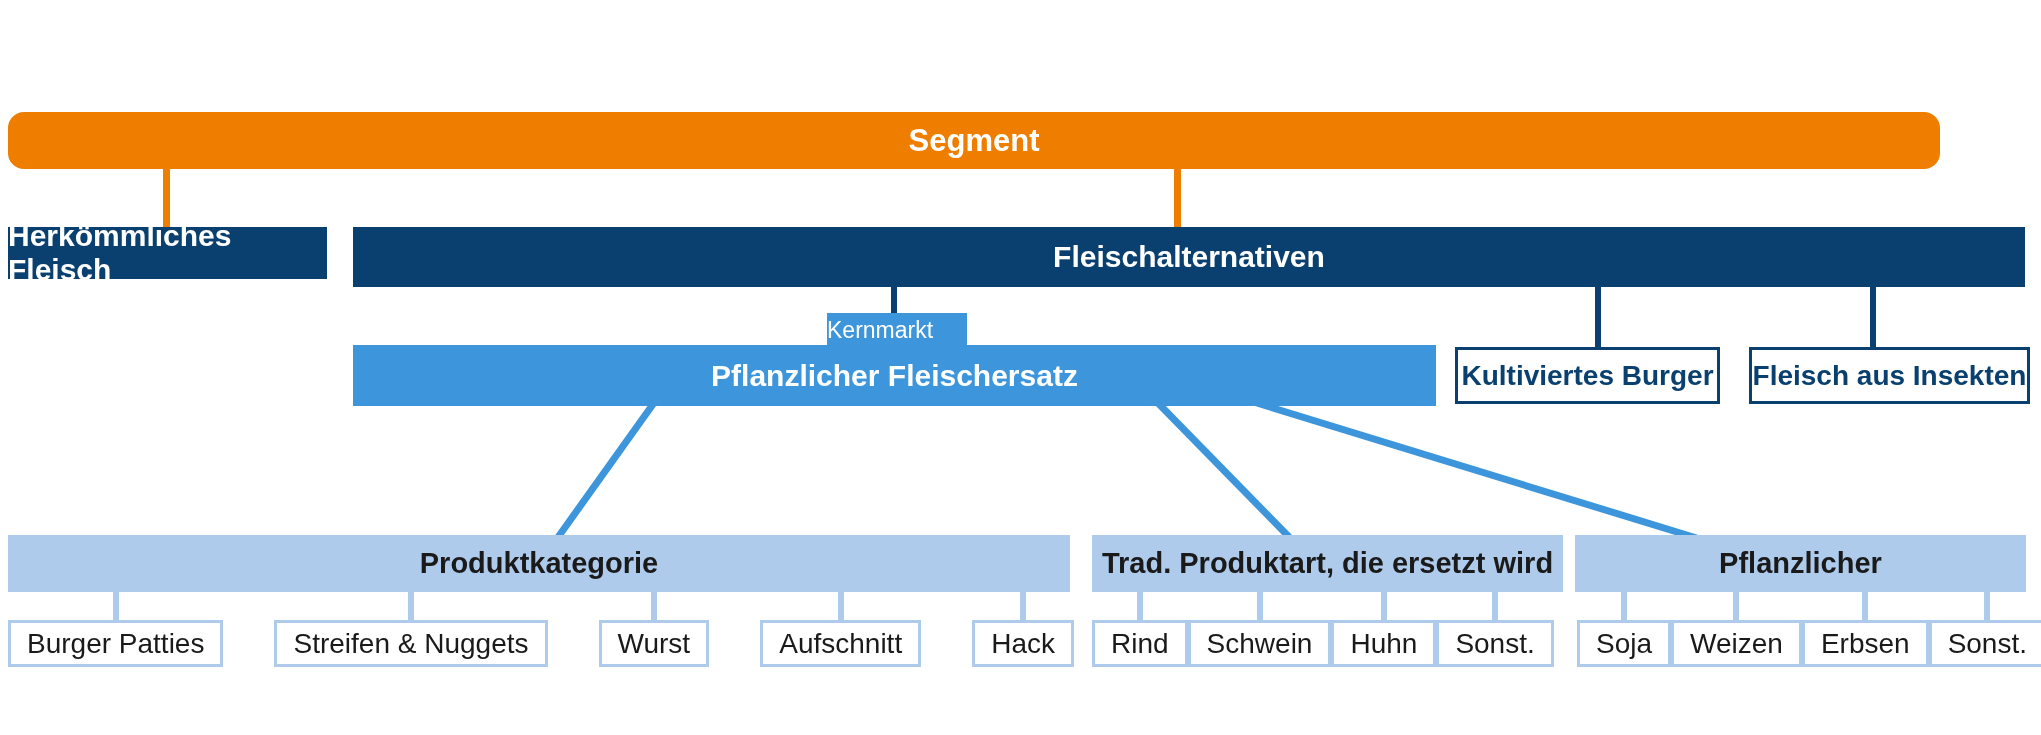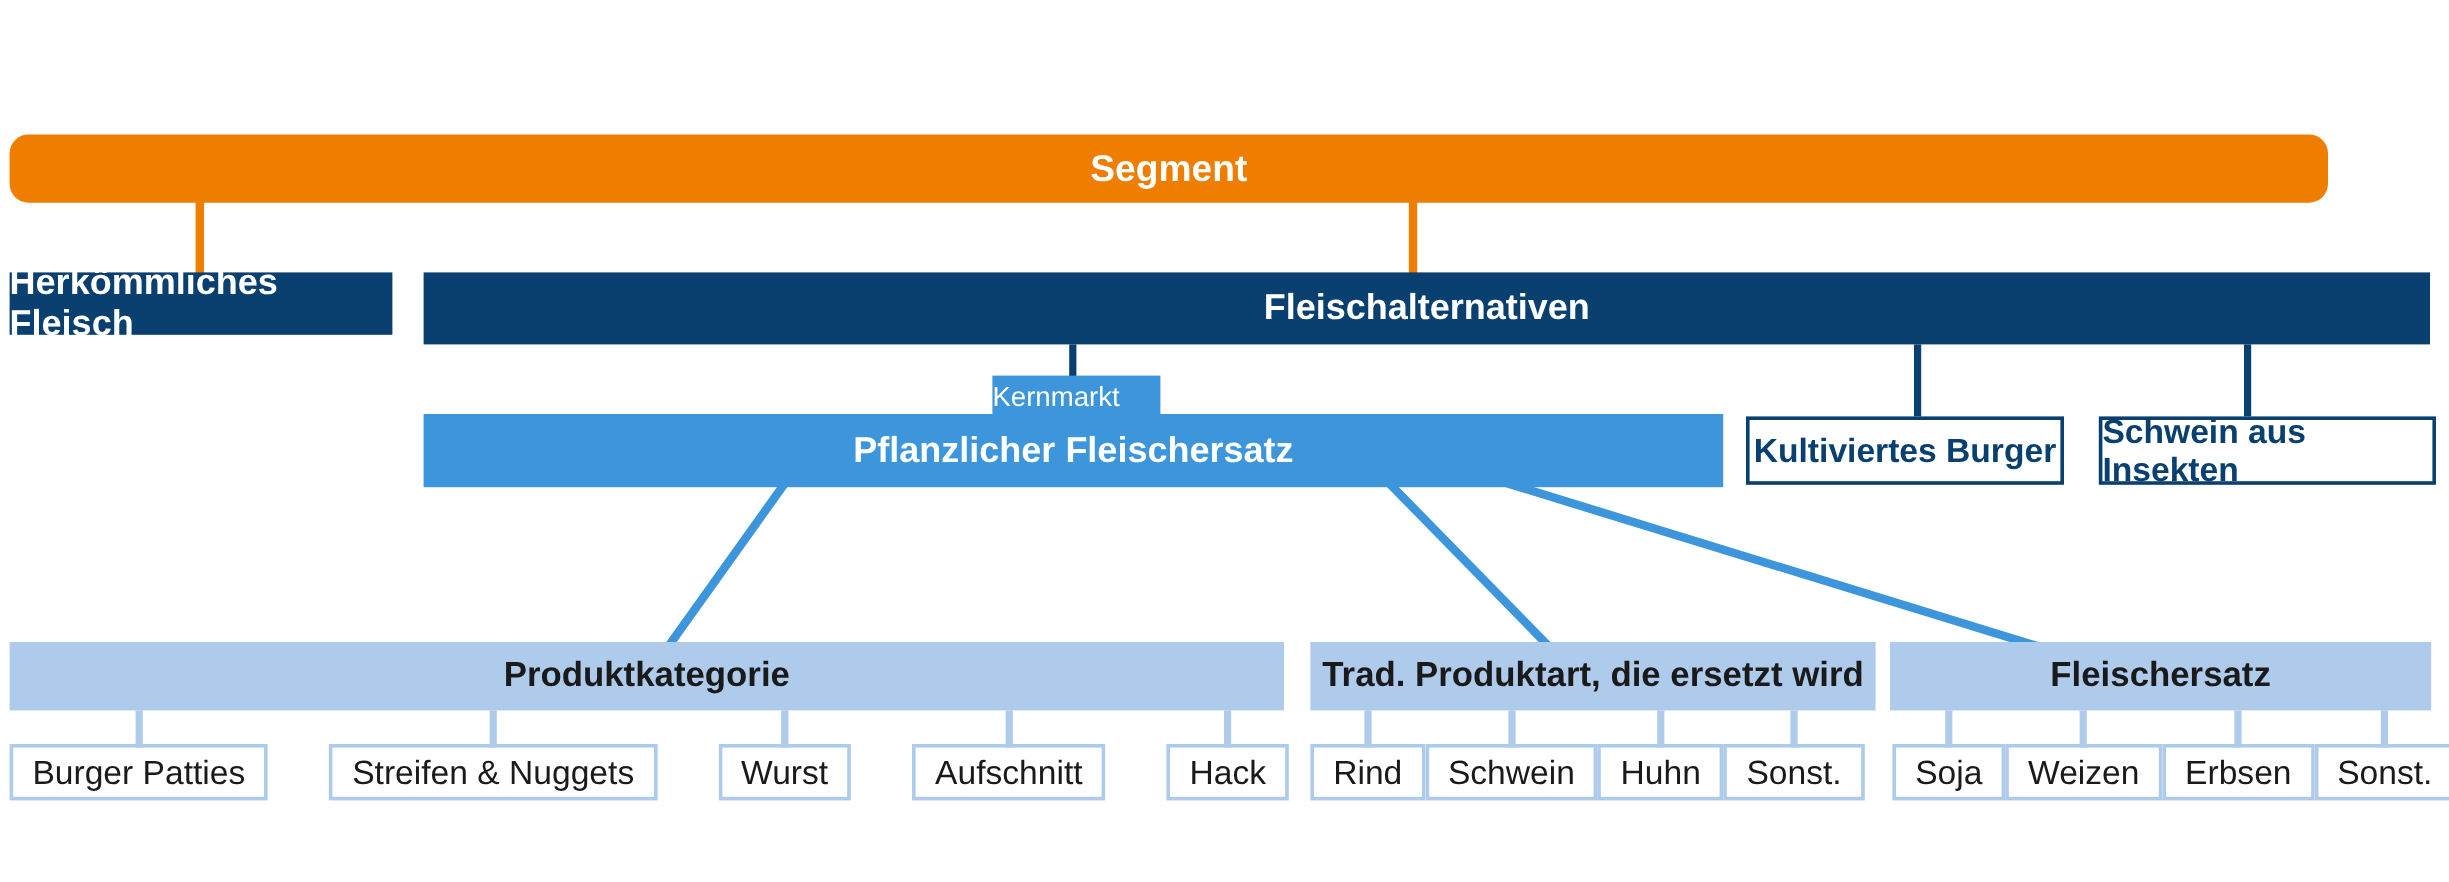--- a/index.html
+++ b/index.html
@@ -65,31 +65,31 @@
   <div class="tab-blue abs" style="left:827px;top:313px;width:140px;height:34px;">
     <span>Kernmarkt</span>
   </div>
   <div class="bar bar-blue abs" style="left:353px;top:345px;width:1083px;height:61px;">
     <span>Pflanzlicher Fleischersatz</span>
   </div>
   <div class="outline-box abs" style="left:1455px;top:347px;width:265px;height:57px;">
     <span>Kultiviertes Burger</span>
   </div>
   <div class="outline-box abs" style="left:1749px;top:347px;width:281px;height:57px;">
-    <span>Schwein aus Insekten</span>
+    <span>Fleisch aus Insekten</span>
   </div>
 
   <div class="cat-bar abs" style="left:8px;top:535px;width:1062px;height:57px;">
     <span>Produktkategorie</span>
   </div>
   <div class="cat-bar abs" style="left:1092px;top:535px;width:471px;height:57px;">
     <span>Trad. Produktart, die ersetzt wird</span>
   </div>
   <div class="cat-bar abs" style="left:1575px;top:535px;width:451px;height:57px;">
-    <span>Fleischersatz</span>
+    <span>Pflanzlicher</span>
   </div>
 
   <div class="leaf-row abs" style="left:8px;top:620px;width:1066px;">
       <div class="leaf">Burger Patties</div>
       <div class="leaf">Streifen &amp; Nuggets</div>
       <div class="leaf">Wurst</div>
       <div class="leaf">Aufschnitt</div>
       <div class="leaf">Hack</div>
     </div>
   <div class="leaf-row abs" style="left:1092px;top:620px;width:461px;">

